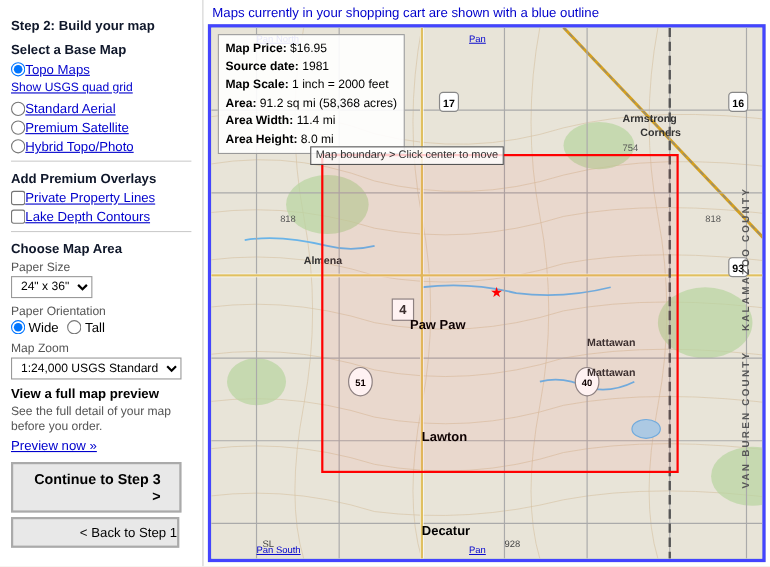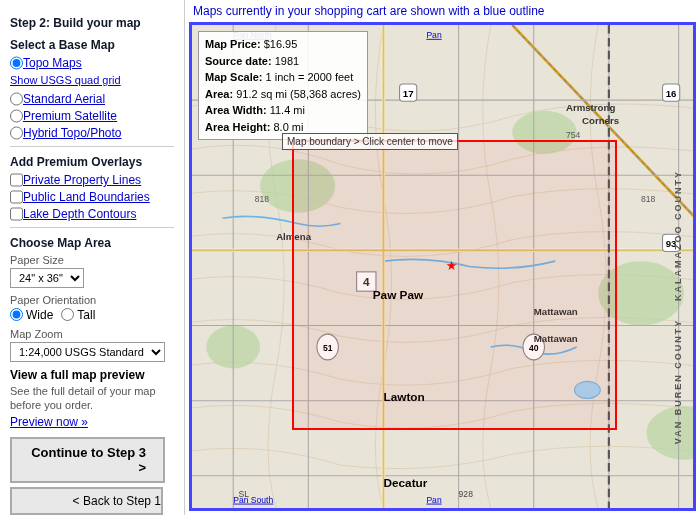--- a/index.html
+++ b/index.html
@@ -244,24 +244,20 @@
     </div>
 
     <hr class="divider">
 
     <div class="section-label">Add Premium Overlays</div>
 
     <div class="checkbox-group">
       <div class="checkbox-item">
         <input type="checkbox" id="private_property" style="">
         <label for="private_property">Private Property Lines</label>
-      </div>
-      <div class="checkbox-item">
-        <input type="checkbox" id="public_land" style="">
-        <label for="public_land">Public Land Boundaries</label>
       </div>
       <div class="checkbox-item">
         <input type="checkbox" id="lake_depth" style="">
         <label for="lake_depth">Lake Depth Contours</label>
       </div>
     </div>
 
     <hr class="divider">
 
     <div class="section-label">Choose Map Area</div>

